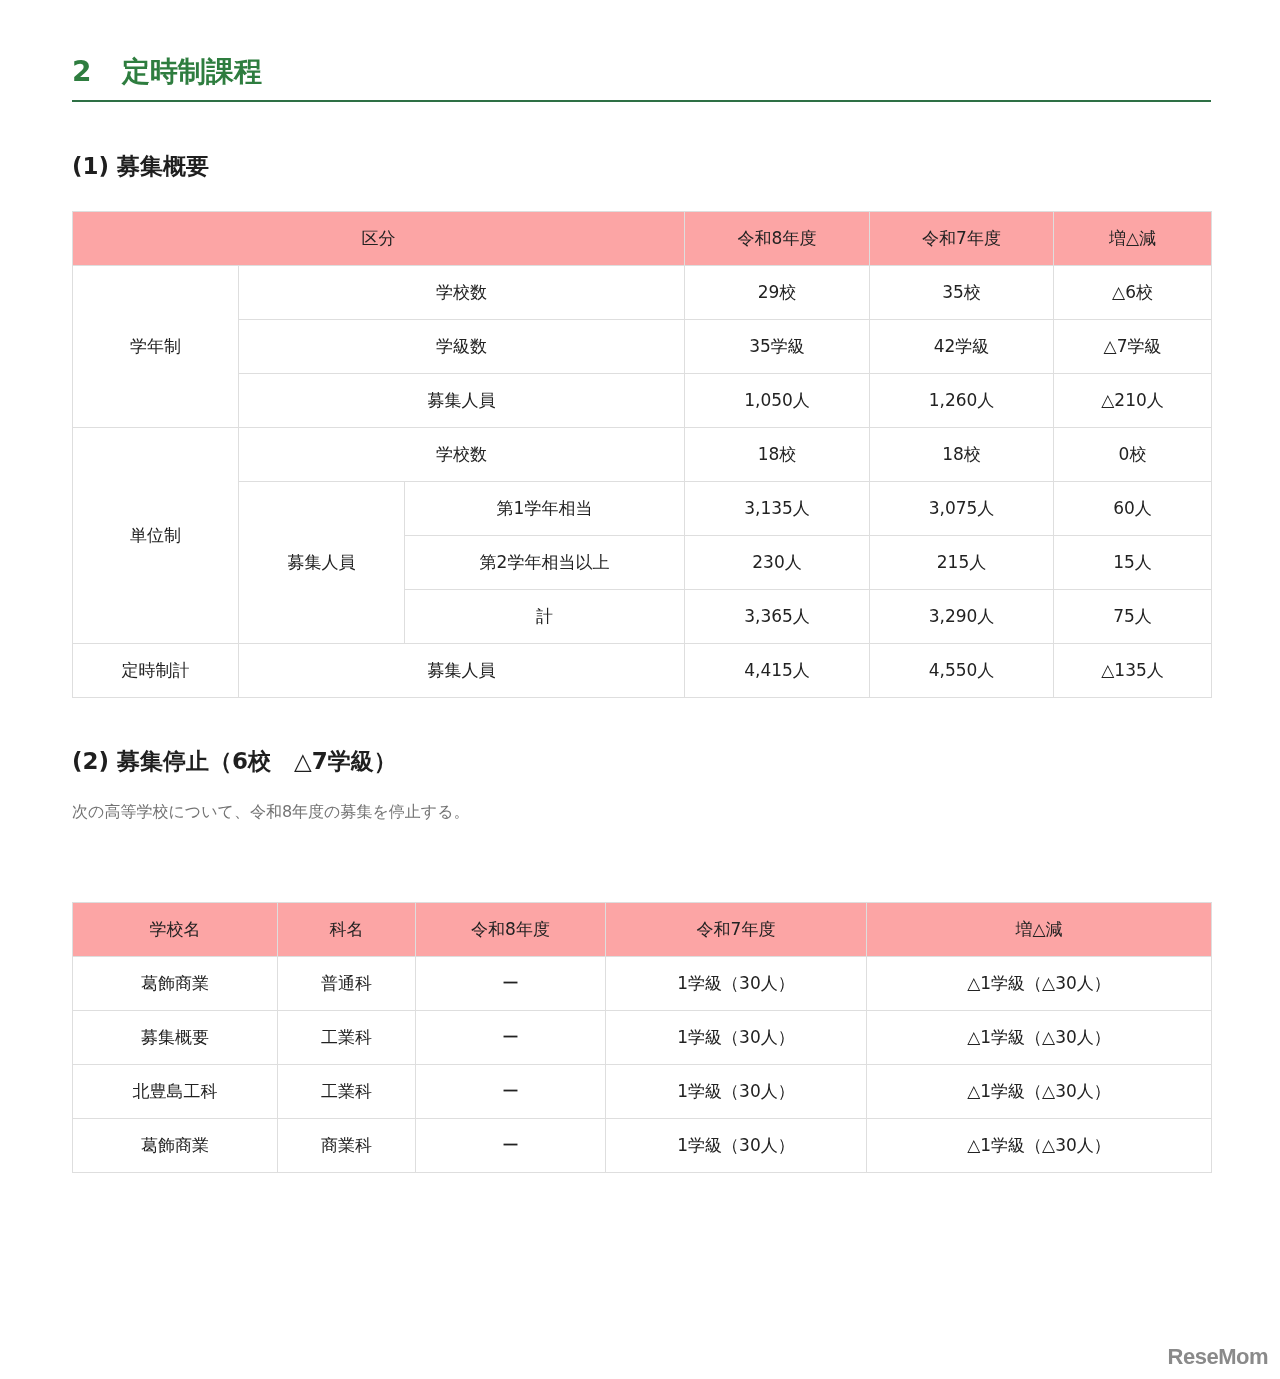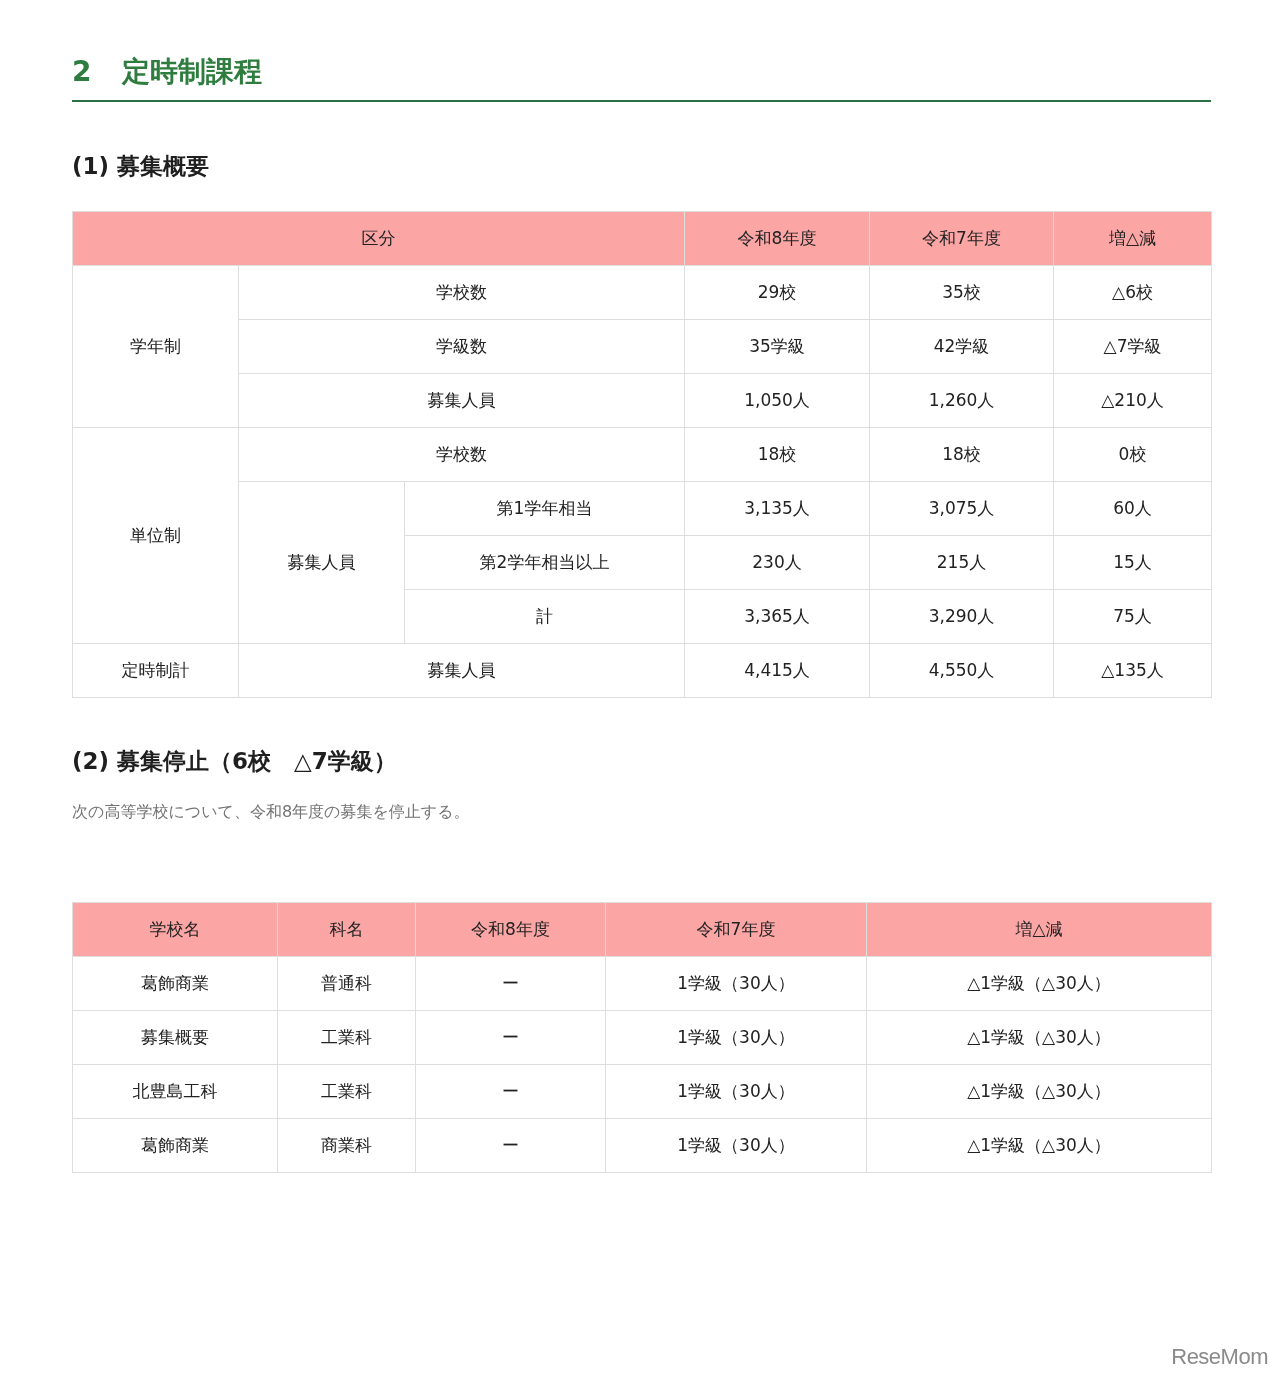--- a/index.html
+++ b/index.html
@@ -58,21 +58,21 @@
       height: 54px;
       padding: 0 4px;
       white-space: nowrap;
     }
     th { background: #fca5a5; }
     .t1 { top: 211px; }
     .t2 { top: 902px; }
 
     .watermark {
       position: absolute; right: 12px; top: 1344px;
-      font-size: 22px; font-weight: normal; color: #8a8a8a;
+      font-size: 22px; font-weight: bold; color: #8a8a8a;
       font-family: "Liberation Sans", sans-serif;
       letter-spacing: -0.5px;
     }
   </style>
 </head>
 <body>
 
 <div class="page">
 
   <h2 class="section-title">

